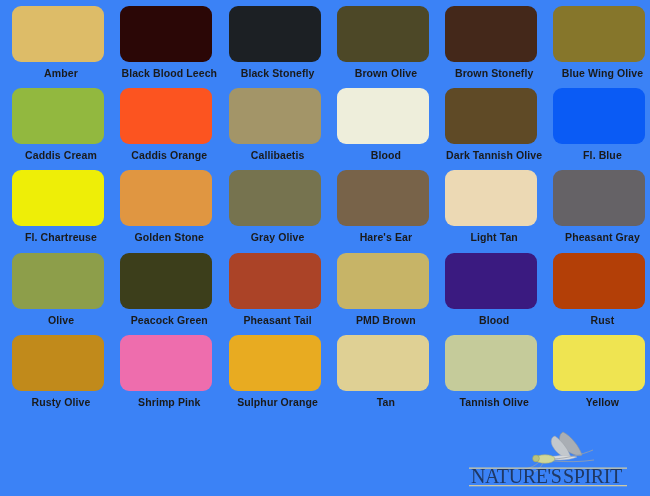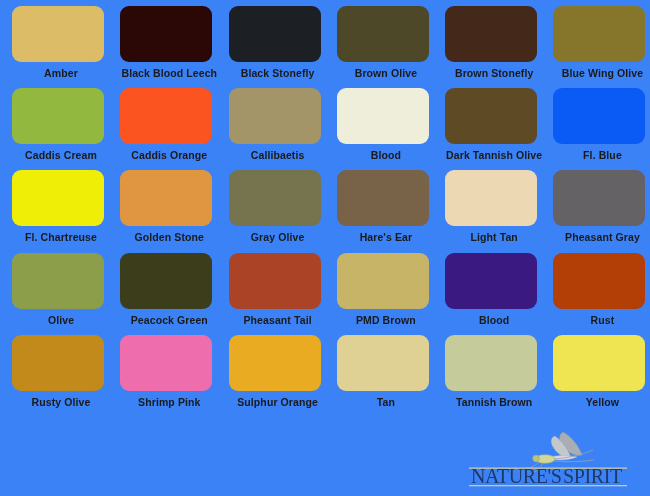--- a/index.html
+++ b/index.html
@@ -183,21 +183,21 @@
       <div class="swatch-cell">
         <div class="swatch-chip" title="Sulphur Orange" style="background: rgb(232, 171, 33);"></div>
         <div class="swatch-label">Sulphur Orange</div>
       </div>
       <div class="swatch-cell">
         <div class="swatch-chip" title="Tan" style="background: rgb(223, 208, 148);"></div>
         <div class="swatch-label">Tan</div>
       </div>
       <div class="swatch-cell">
         <div class="swatch-chip" title="Tannish Olive" style="background: rgb(197, 203, 154);"></div>
-        <div class="swatch-label">Tannish Brown</div>
+        <div class="swatch-label">Tannish Olive</div>
       </div>
       <div class="swatch-cell">
         <div class="swatch-chip" title="Yellow" style="background: rgb(239, 228, 81);"></div>
         <div class="swatch-label">Yellow</div>
       </div>
     </div>
 
   <div class="logo-block">
     <svg class="logo-svg" viewBox="0 0 186 66">
 

